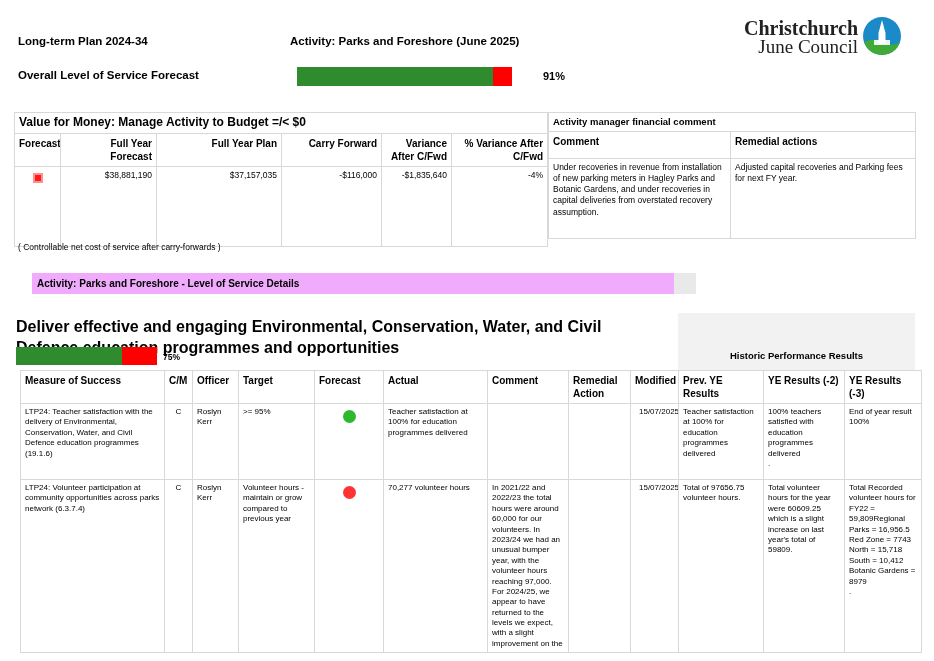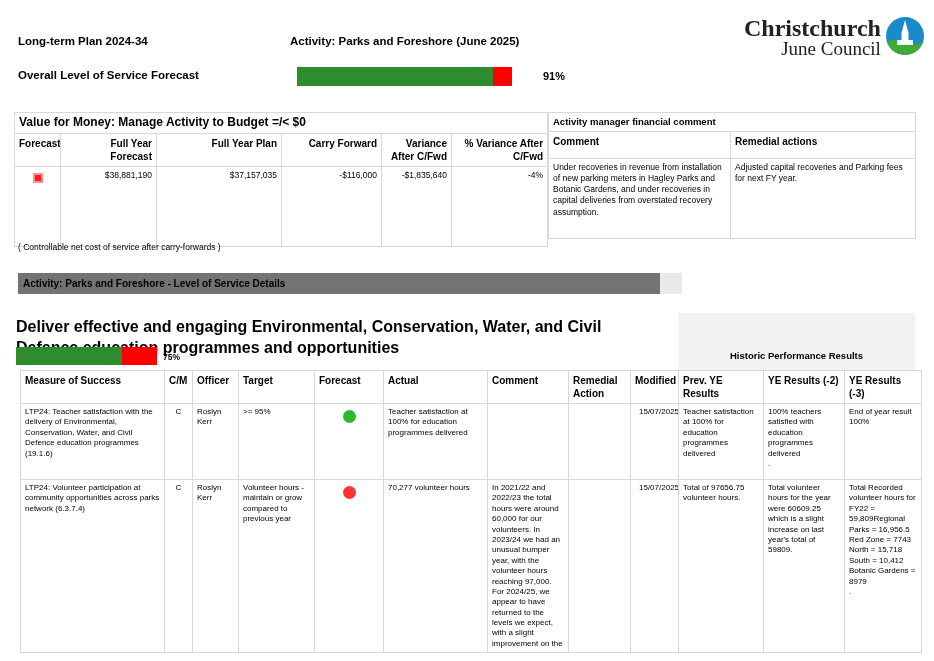--- a/index.html
+++ b/index.html
@@ -10,21 +10,21 @@
   }
   .abs { position:absolute; }
 
   
   .plan-title    { left:18px;  top:35px; font-size:11.5px; font-weight:bold; }
   .activity-title{ left:290px; top:35px; font-size:11.5px; font-weight:bold; }
   .overall-label { left:18px;  top:69px; font-size:11.5px; font-weight:bold; }
 
   .logo { left:744px; top:16px; display:flex; align-items:center; }
   .logo-text { font-family:"Liberation Serif", serif; color:#222; text-align:right; line-height:0.98; }
-  .logo-line1 { font-size:24px; font-weight:bold; }
+  .logo-line1 { font-size:20px; font-weight:bold; }
   .logo-line2 { font-size:19px; }
   .logo-mark { margin-left:4px; }
 
   
   .bar { display:flex; overflow:hidden; }
   .bar .seg-green { background:#2e8b2e; height:100%; }
   .bar .seg-red   { background:#fe0000; height:100%; flex:1; }
   .overall-bar { left:297px; top:67px; width:215px; height:19px; }
   .overall-pct { left:543px; top:70px; font-size:11px; font-weight:bold; }
   .los-bar     { left:16px; top:347px; width:141px; height:18px; }
@@ -44,21 +44,21 @@
   .vfm-right { left:548px; top:112px; width:367px; }
   .vfm-title-l { font-size:12px;  font-weight:bold; height:19px; padding:2px 4px; }
   .vfm-title-r { font-size:9.5px; font-weight:bold; height:19px; padding:3px 4px; }
   .vfm-head td, .vfm-head th { height:27px; }
   .vfm-body td { height:80px; font-size:8.5px; }
   .status-square { display:inline-block; width:10px; height:10px; margin-top:3px;
                    background:#ff1b1b; border:2px solid #ff9090; }
   .footnote { left:18px; top:242px; font-size:8.5px; }
 
   
-  .banner { left:18px; top:273px; width:664px; height:21px; background:#737373;
+  .banner { left:32px; top:273px; width:664px; height:21px; background:#f0abfc;
             font-size:10px; font-weight:bold; line-height:21px; padding-left:5px; }
   .banner-tail { position:absolute; right:0; top:0; width:22px; height:21px; background:#e9e9e9; }
 
   
   .los-heading { left:16px; top:317px; width:645px; font-size:16px; font-weight:bold; line-height:1.3; }
   .historic-panel { left:678px; top:313px; width:237px; height:57px; background:#f2f2f2;
                     display:flex; align-items:flex-end; justify-content:center;
                     font-size:9.5px; font-weight:bold; padding-bottom:9px; }
 
   .los-table { left:20px; top:370px; width:901px; }

